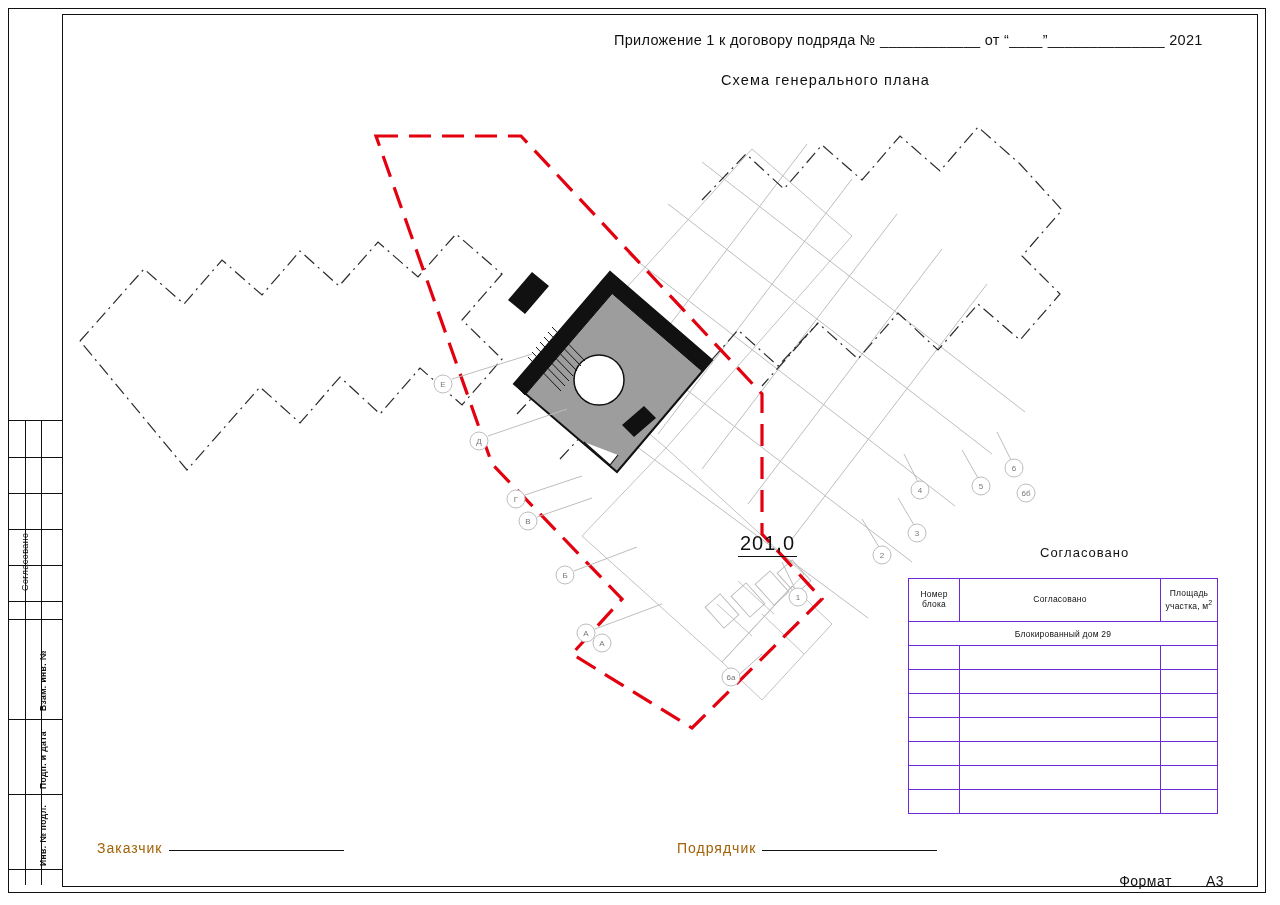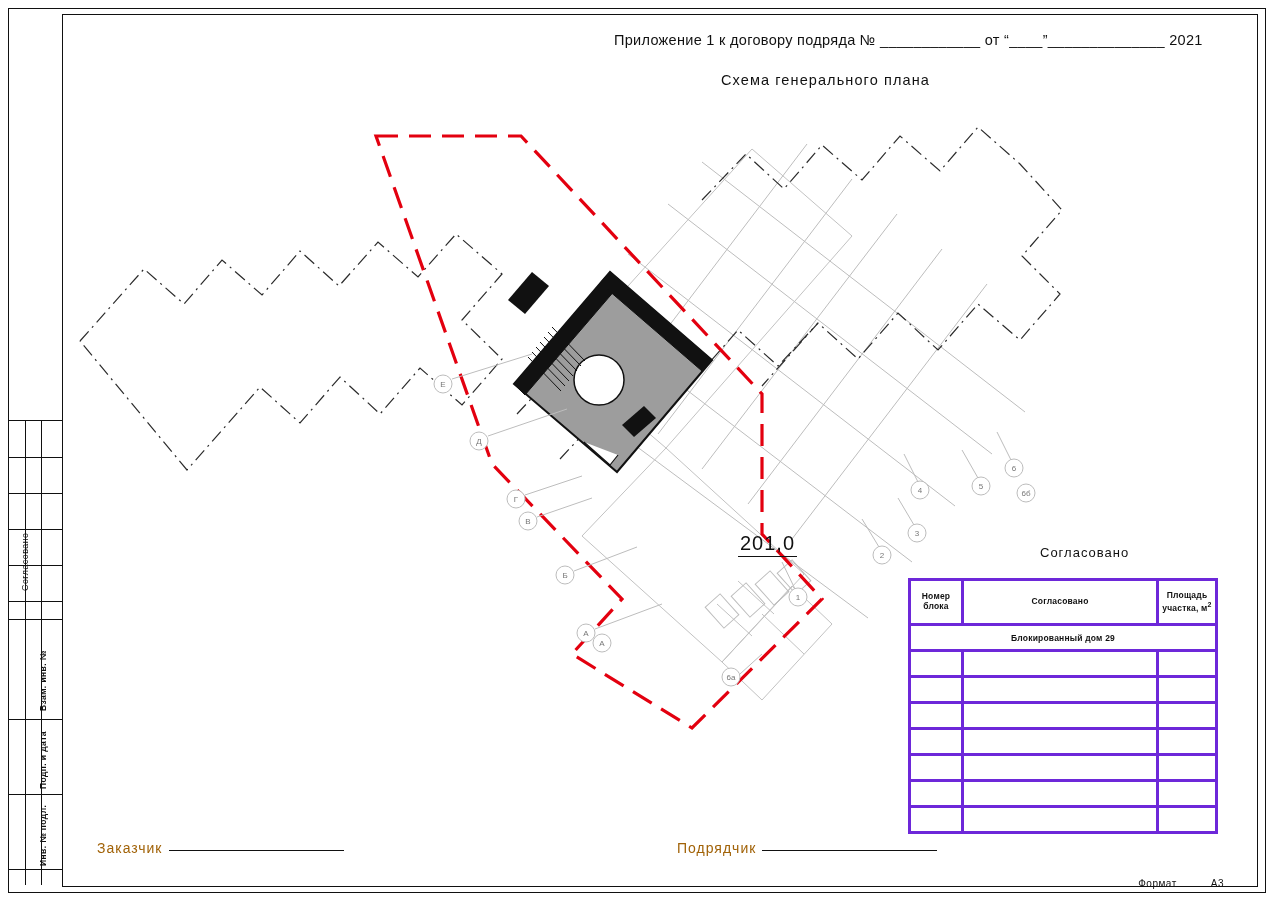--- a/index.html
+++ b/index.html
@@ -21,27 +21,27 @@
   
   .hdr1{position:absolute;left:614px;top:32px;font-size:14.5px;letter-spacing:.3px;white-space:nowrap;color:#111;}
   .hdr2{position:absolute;left:721px;top:72px;font-size:14.5px;letter-spacing:1.1px;white-space:nowrap;color:#111;}
 
   
   .sig{position:absolute;font-size:14px;letter-spacing:1px;color:#a16207;white-space:nowrap;}
   .sig .ln{display:inline-block;width:175px;border-bottom:1px solid #111;margin-left:6px;vertical-align:2px;}
   .sig.a{left:97px;top:840px;}
   .sig.b{left:677px;top:840px;}
 
-  .format{position:absolute;right:56px;bottom:16px;font-size:10px;color:#111;letter-spacing:.5px;}
+  .format{position:absolute;right:56px;bottom:16px;font-size:14px;color:#111;letter-spacing:.5px;}
   .format span.v{display:inline-block;margin-left:34px;}
 
   
   .expl-title{position:absolute;left:1040px;top:545px;font-size:13px;letter-spacing:1px;color:#111;}
   table.expl{position:absolute;left:908px;top:578px;width:310px;border-collapse:collapse;background:#fff;}
-  table.expl td,table.expl th{border:3px solid #6d28d9;font-weight:bold;font-size:8.5px;color:#111;}
+  table.expl td,table.expl th{border:1px solid #6d28d9;font-weight:normal;font-size:8.5px;color:#111;}
   table.expl th{height:40px;text-align:center;line-height:1.15;letter-spacing:.2px;}
   table.expl td{height:21px;}
   .c-num{width:48px;text-align:center;}
   .c-name{text-align:left;padding-left:52px;}
   .c-area{width:54px;text-align:center;}
   .row-group td{text-align:center;font-size:9px;letter-spacing:.2px;}
   .sup{font-size:7px;vertical-align:super;}
 
   
   #plan{position:absolute;left:62px;top:14px;width:1196px;height:873px;overflow:hidden;}

